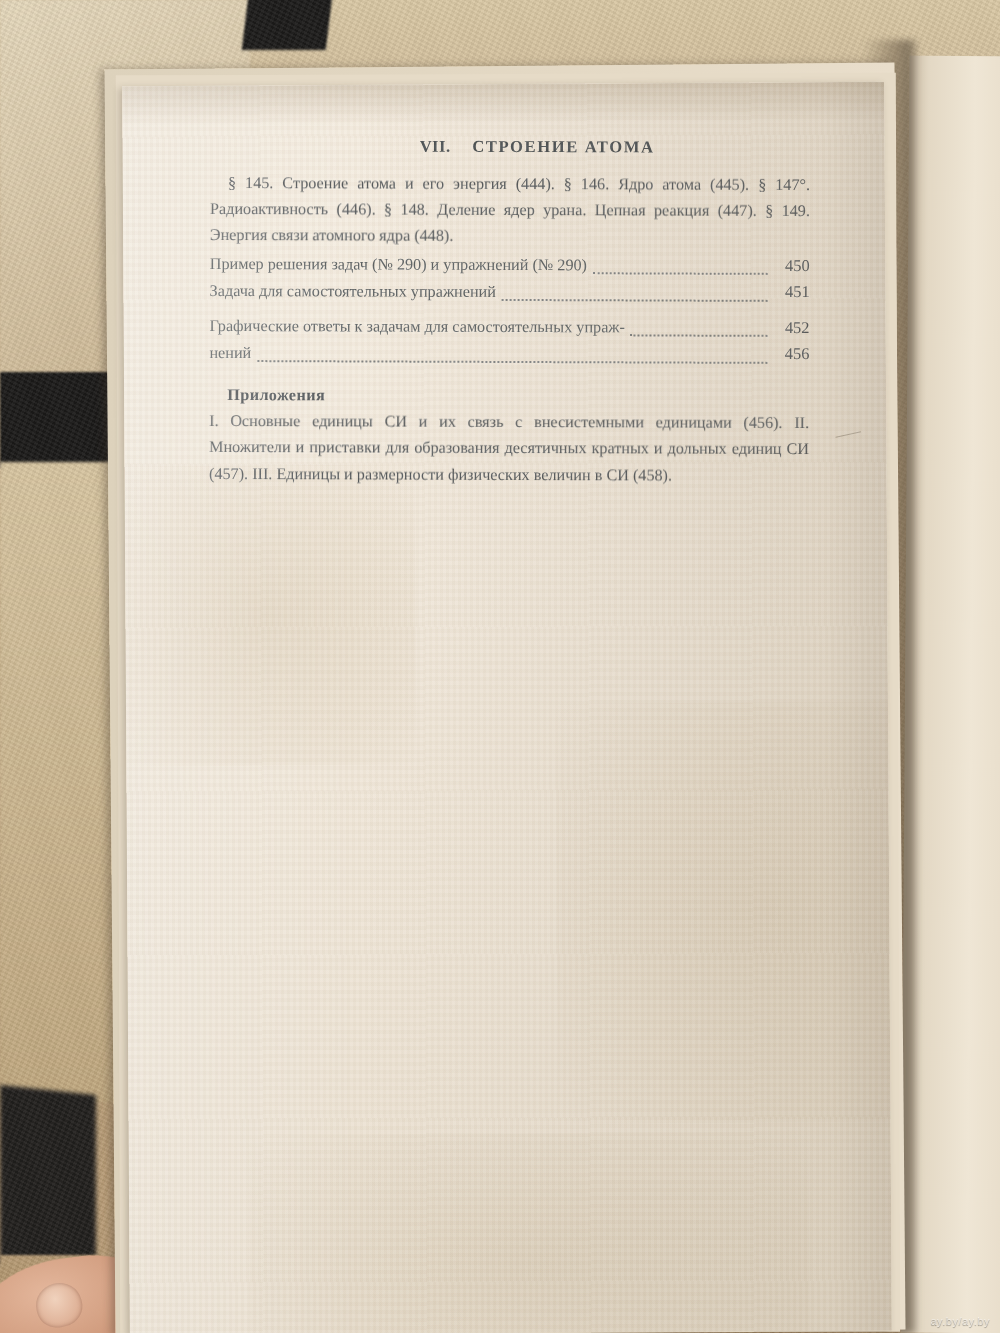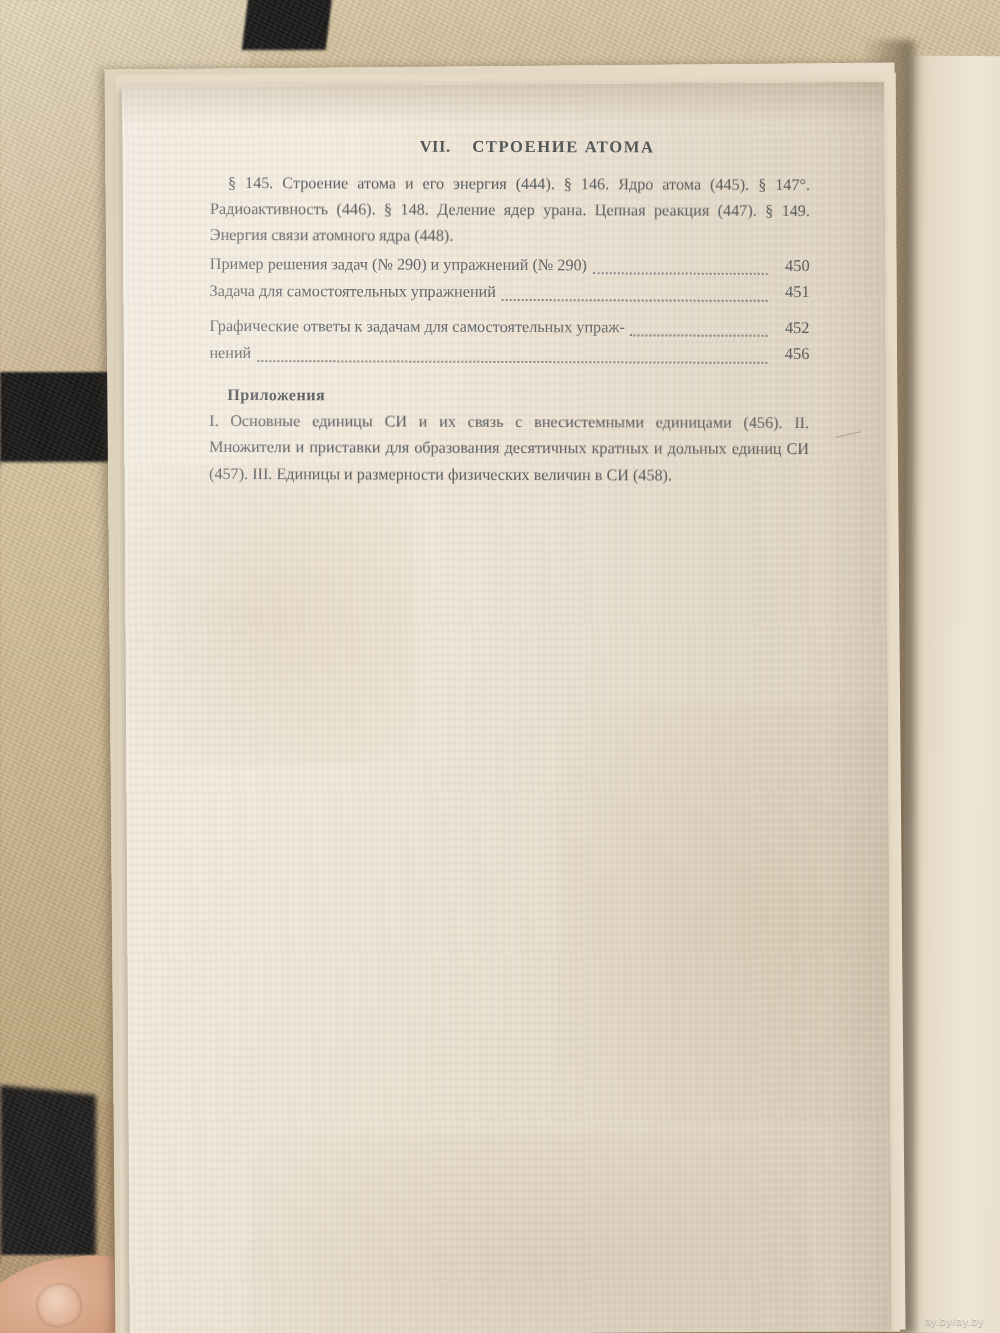--- a/index.html
+++ b/index.html
@@ -233,21 +233,21 @@
     text-align: justify;
   }
 
   
   .faded { color: #585e61; }
   .fade2 { color: #5d6366; }
 
   
   .watermark {
     position: absolute;
-    right: 16px; bottom: 6px;
+    right: 10px; bottom: 6px;
     font-family: "Liberation Sans", sans-serif;
     font-size: 11px;
     color: rgba(255,255,255,0.55);
     letter-spacing: .5px;
     text-shadow: 0 1px 1px rgba(0,0,0,.35);
   }
   .pencil-mark {
     position: absolute;
     left: 712px; top: 352px;
     width: 26px; height: 10px;

